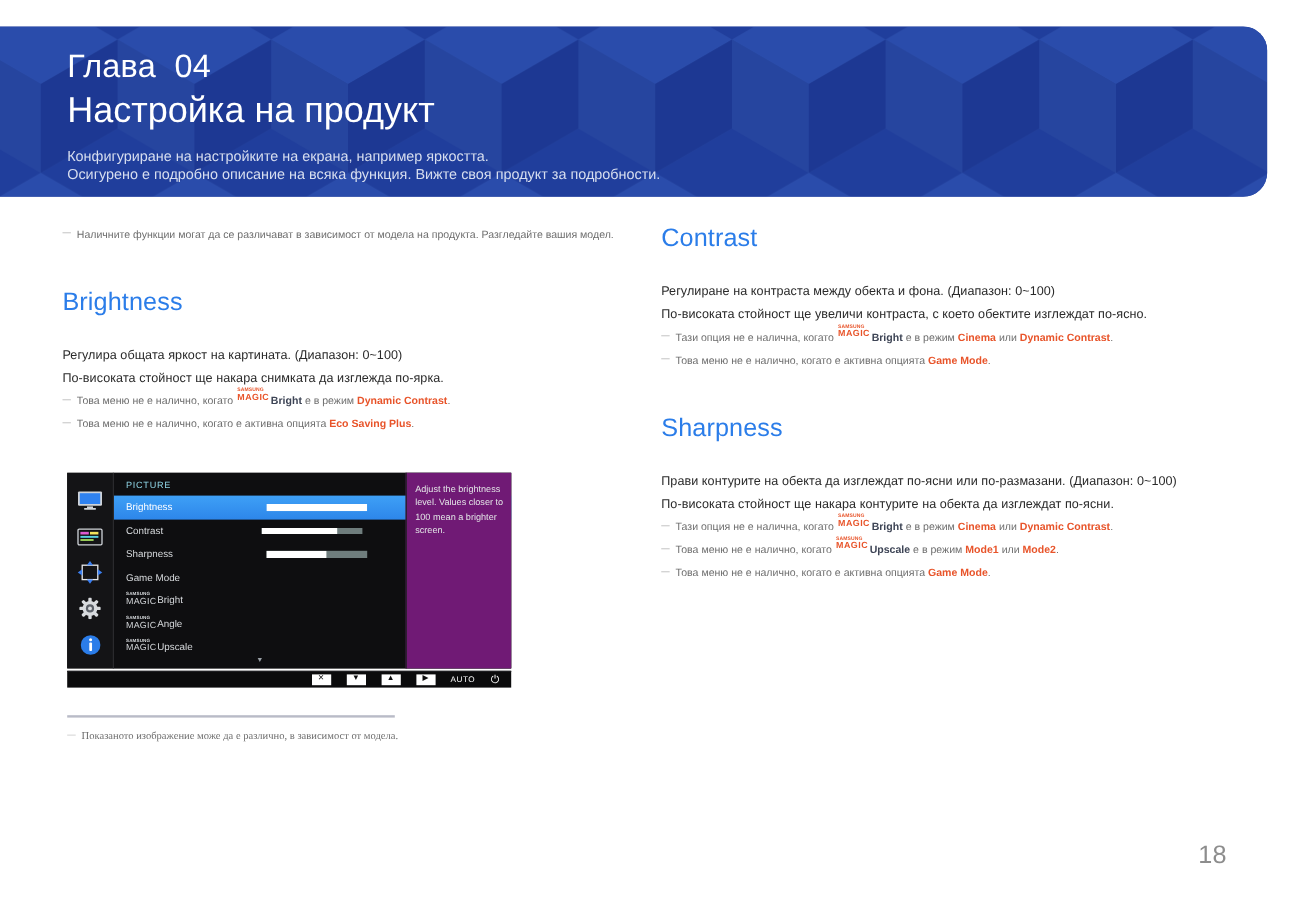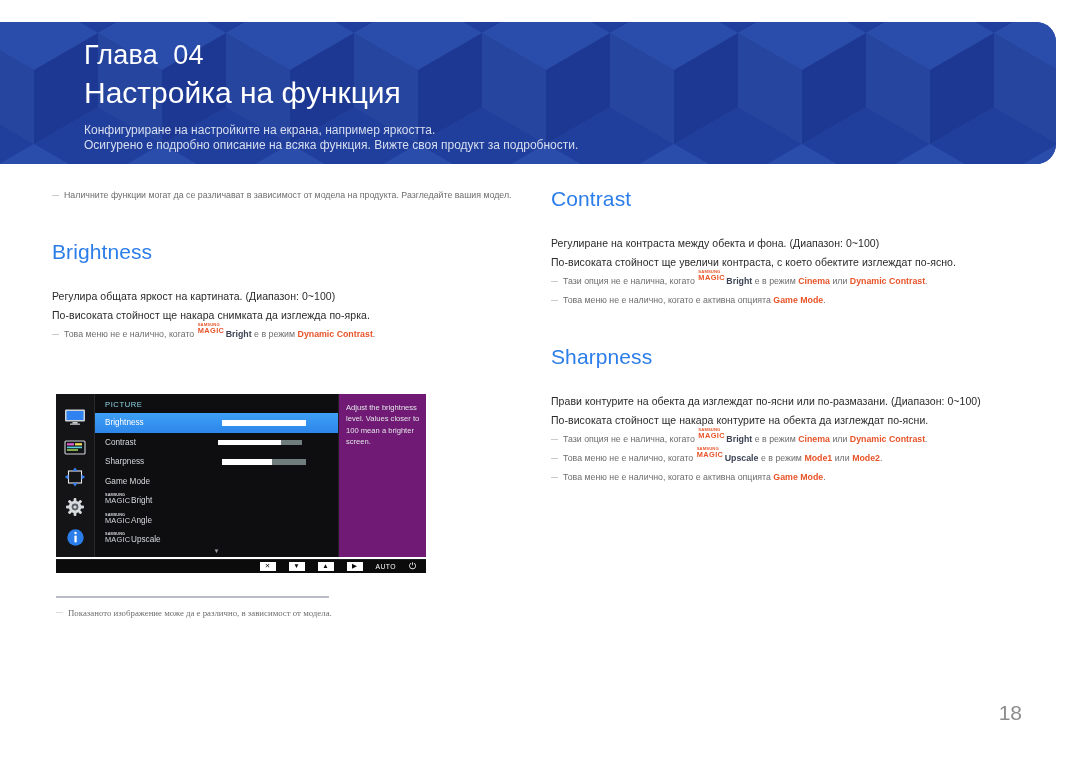--- a/index.html
+++ b/index.html
@@ -26,21 +26,20 @@
   }
   .header-pattern {
     position: absolute;
     inset: 0;
     opacity: 1;
   }
   .header-text {
     position: relative;
     padding: 16px 0 0 56px;
     z-index: 2;
-    margin-left: 28px;
   }
   .chapter-line {
     color: #ffffff;
     font-size: 27px;
     font-weight: 400;
     letter-spacing: 0.2px;
     line-height: 34px;
     white-space: pre;
   }
   .chapter-title {
@@ -311,21 +310,21 @@
         <polygon points="64,0 128,37 128,111 64,148 0,111 0,37" fill="#24449f"></polygon>
         <polygon points="64,0 128,37 64,74 0,37" fill="#2a4cab"></polygon>
         <polygon points="64,74 128,37 128,111 64,148" fill="#1d3893"></polygon>
         <polygon points="64,74 0,37 0,111 64,148" fill="#26459f"></polygon>
       </pattern>
     </defs>
     <rect width="1056" height="142" fill="url(#cubes)"></rect>
   </svg>
   <div class="header-text">
     <div class="chapter-line">Глава  04</div>
-    <div class="chapter-title">Настройка на функция</div>
+    <div class="chapter-title">Настройка на продукт</div>
     <div class="header-sub">Конфигуриране на настройките на екрана, например яркостта.</div>
     <div class="header-sub" style="margin-top:0">Осигурено е подробно описание на всяка функция. Вижте своя продукт за подробности.</div>
   </div>
 </div>
 
 <div class="col-left">
 
   <div class="note">
     <span>Наличните функции могат да се различават в зависимост от модела на продукта. Разгледайте вашия модел.</span>
   </div>
@@ -342,20 +341,24 @@
   <div class="note">
     <span>Това меню не е налично, когато</span>
     <span class="magic">
       <span class="sam">SAMSUNG</span>
       <span class="mag">MAGIC</span>
     </span><span class="magic-word">Bright</span>
     <span>е в режим</span>
     <span class="hl">Dynamic Contrast</span><span>.</span>
   </div>
 
+  <div class="note">
+    <span>Това меню не е налично, когато е активна опцията</span>
+    <span class="hl">Eco Saving Plus</span><span>.</span>
+  </div>
 </div>
 
 <div class="osd-wrap">
   <div class="osd">
 
     <div class="osd-rail">
       <span class="rail-icon">
         <svg width="22" height="16" viewBox="0 0 22 16">
           <rect x="1" y="0.5" width="20" height="12" rx="1" fill="#cfd3d8"></rect>
           <rect x="2.5" y="2" width="17" height="9" fill="#2f82f0"></rect>

